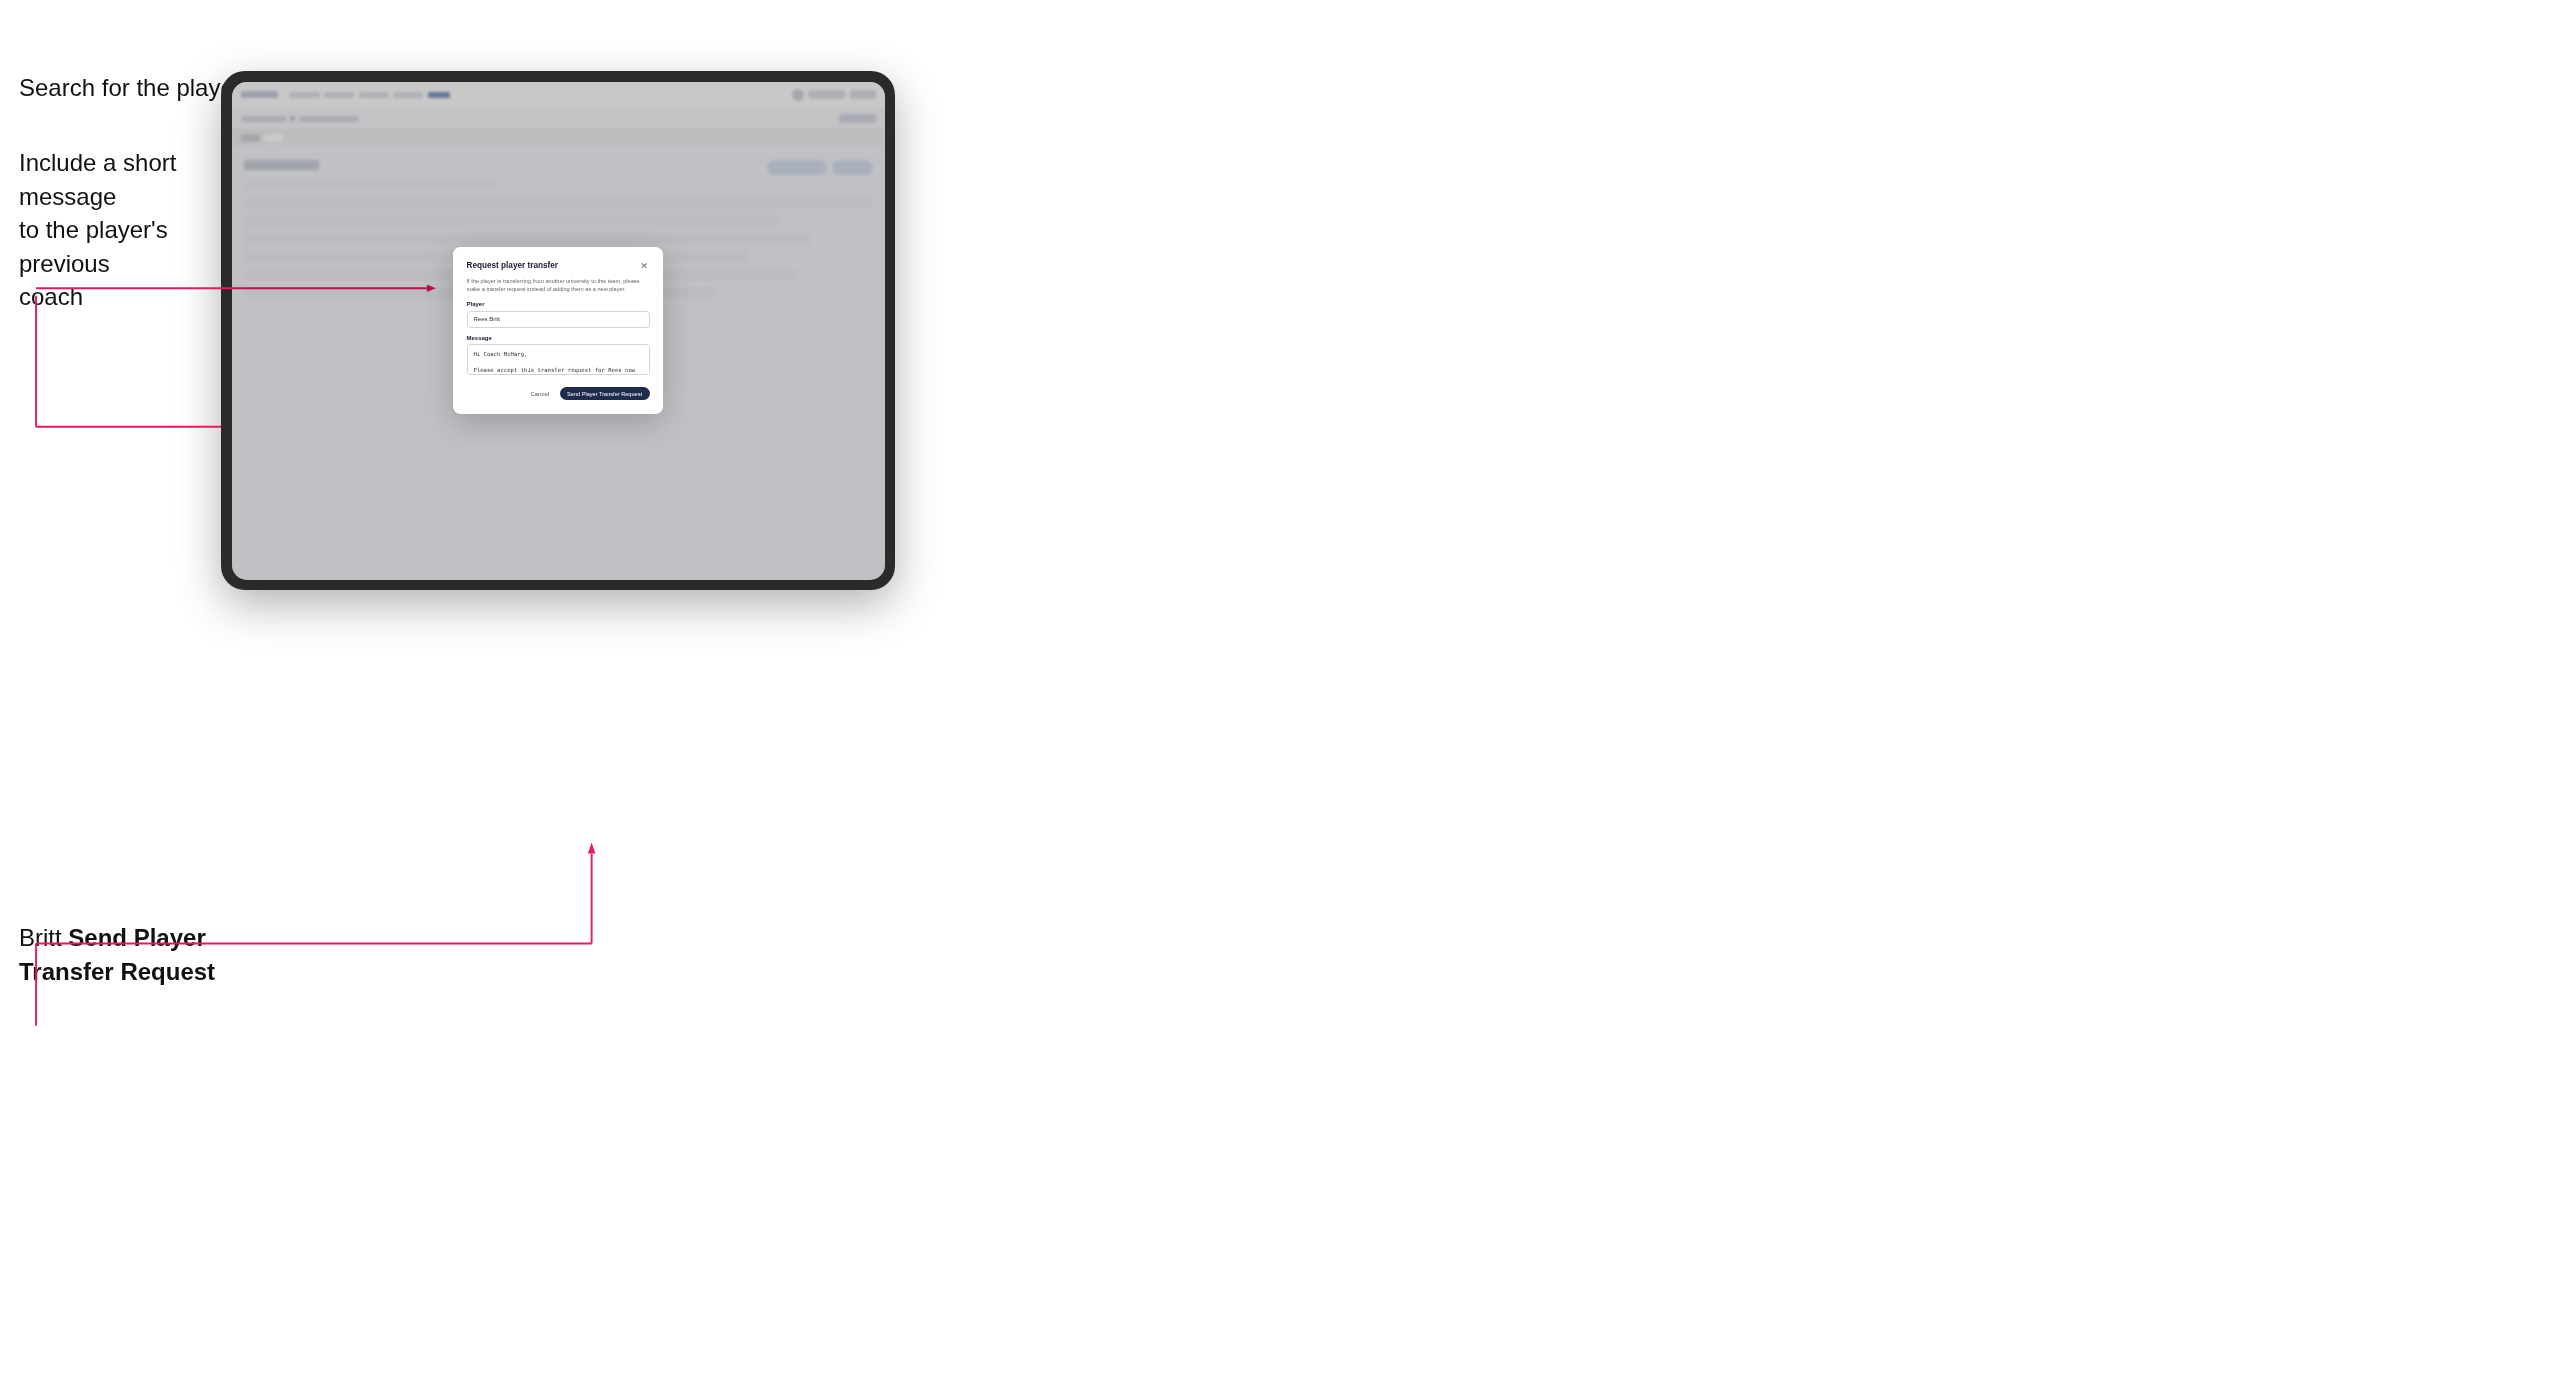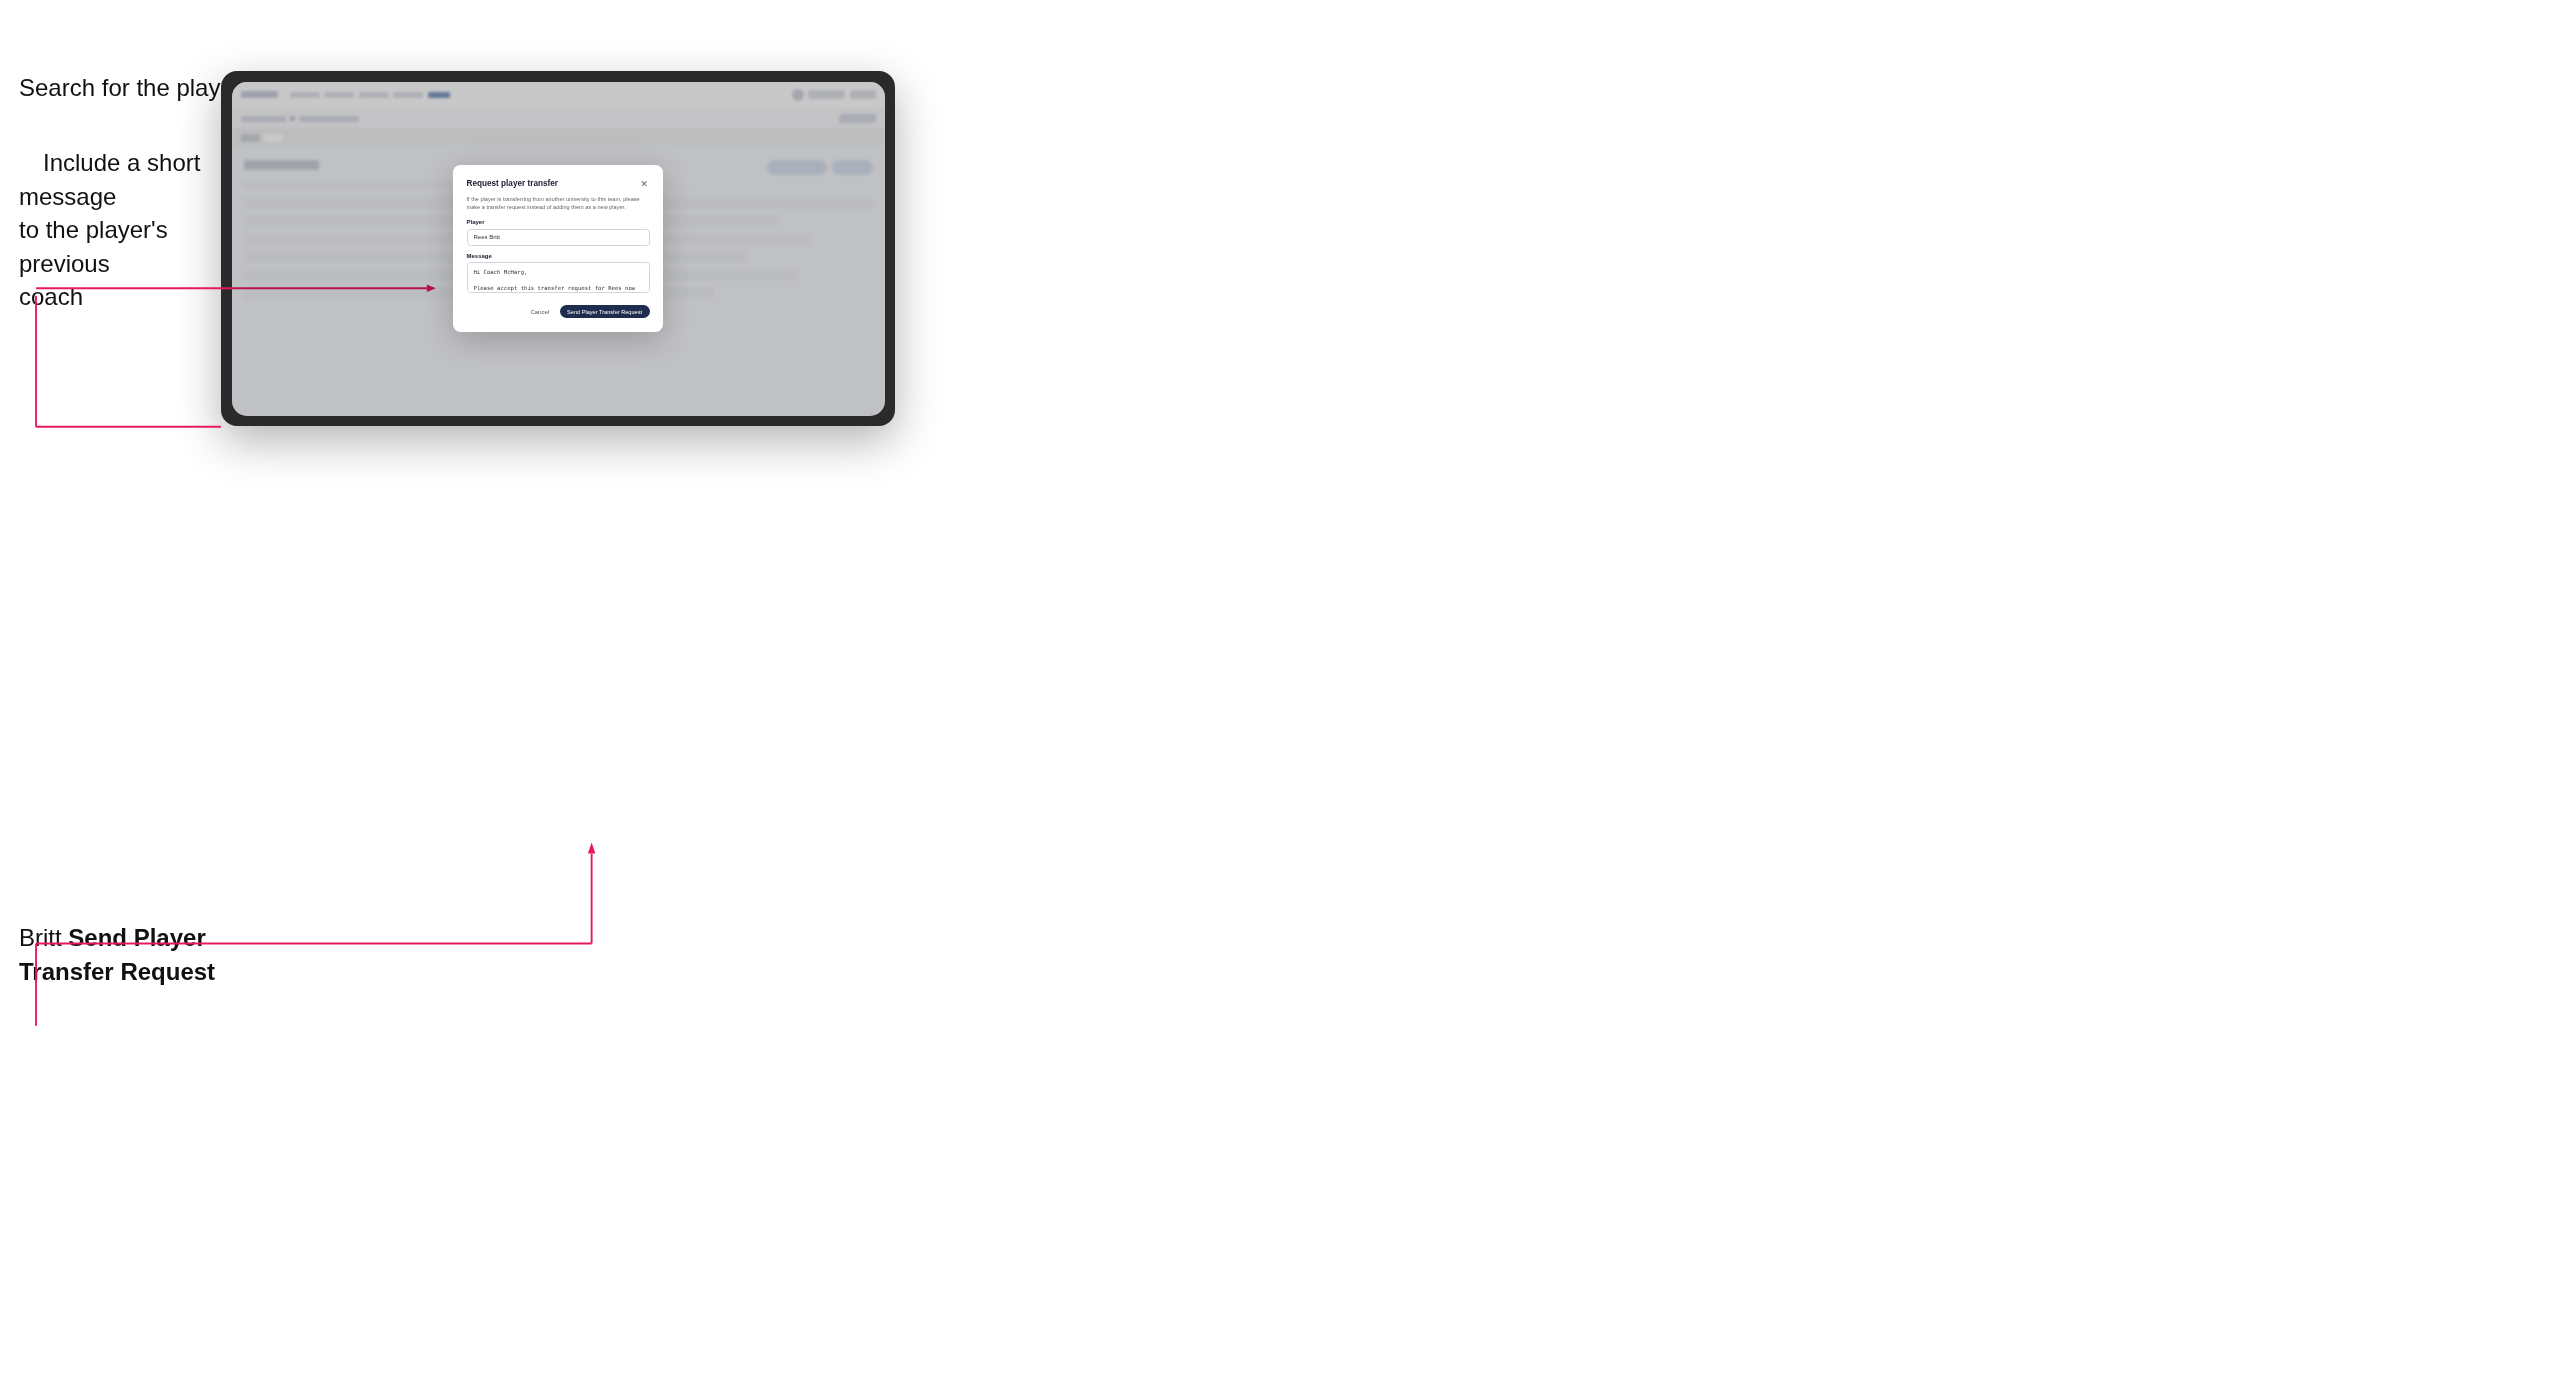--- a/index.html
+++ b/index.html
@@ -46,23 +46,23 @@
     .annotation-click strong {
       font-weight: 800;
     }
 
     
     .tablet {
       position: absolute;
       top: 71px;
       left: 221px;
       width: 674px;
-      height: 355px;
+      height: 519px;
       background: #2a2a2a;
-      border-radius: 16px;
+      border-radius: 24px;
       padding: 10.5px;
       box-shadow: 0 15px 45px rgba(0,0,0,0.3);
     }
 
     .tablet-screen {
       width: 100%;
       height: 100%;
       background: #f0f2f5;
       border-radius: 15px;
       overflow: hidden;
@@ -325,21 +325,21 @@
       height: 1386px;
       pointer-events: none;
     }
   </style>
 </head>
 <body>
 
 <div class="annotation-search">Search for the player.</div>
 
 <div class="annotation-message">
-  <span style="white-space: pre-line; margin-left: 24px;">Include a short message
+  <span style="white-space: pre-line;">Include a short message
 to the player's previous
 coach</span>
 </div>
 
 <div class="annotation-click">
   <span>Britt </span><strong>Send Player Transfer Request</strong>
 </div>
 
 <div class="tablet">
   <div class="tablet-screen">

